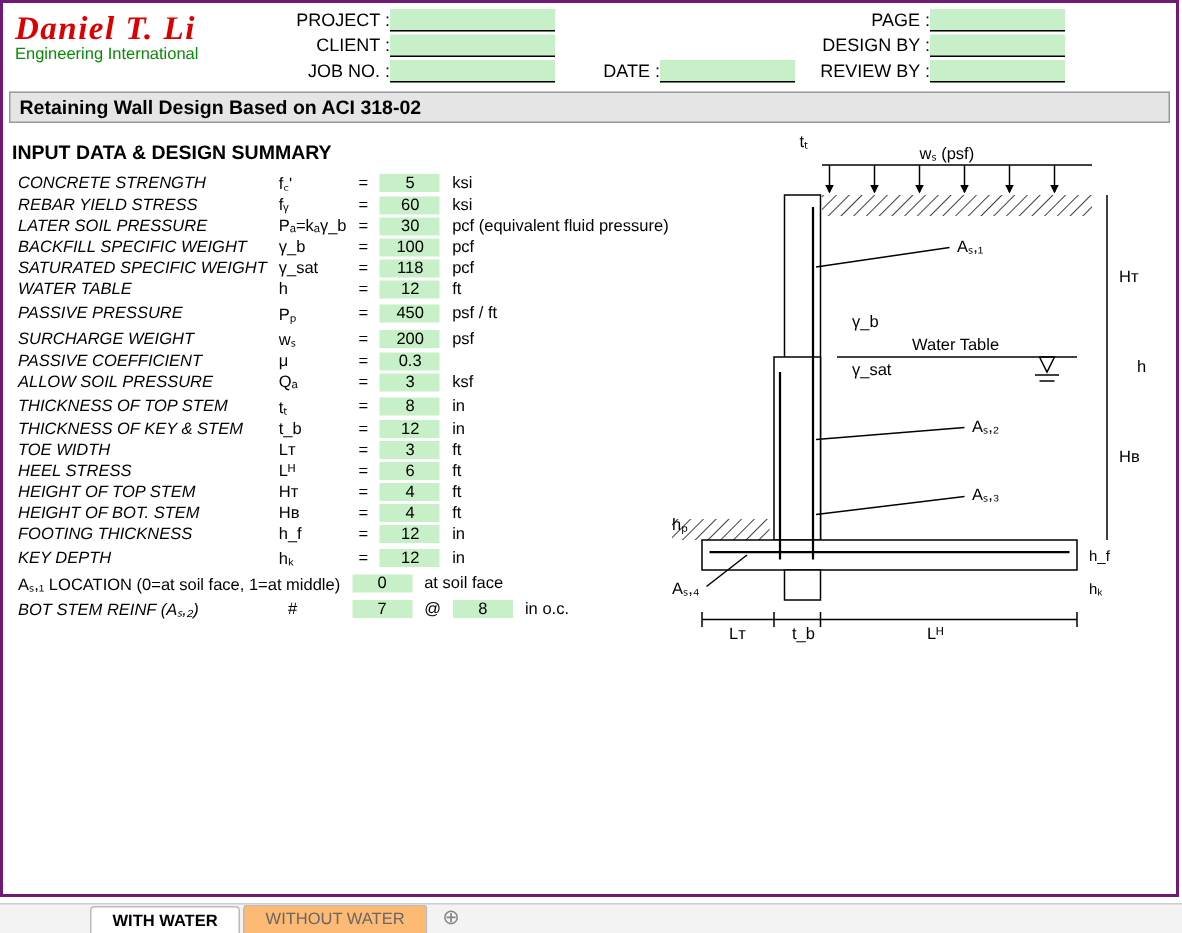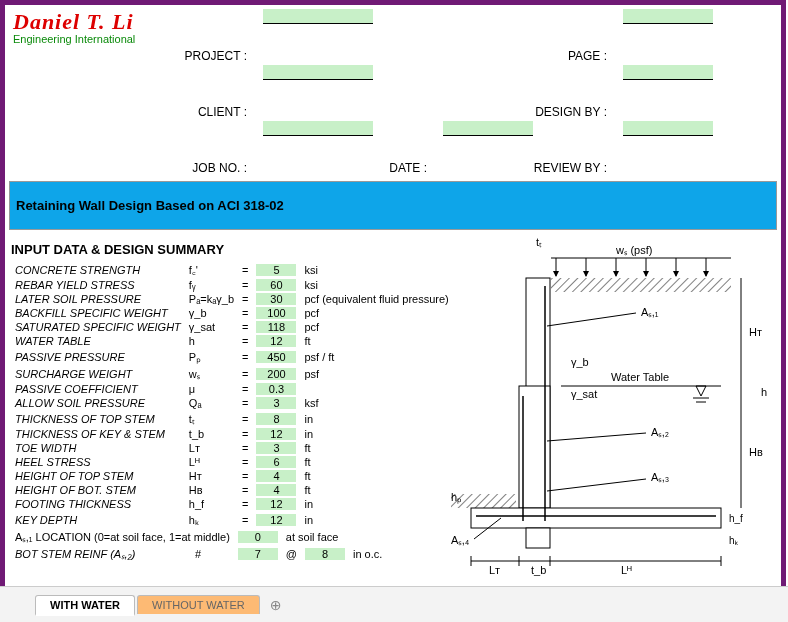--- a/index.html
+++ b/index.html
@@ -1,36 +1,36 @@
 <!DOCTYPE html>
 <html><head>
 <meta charset="utf-8">
 <style>
 * { margin:0; padding:0; box-sizing:border-box; }
 body { font-family:Arial,sans-serif; font-size:11px; color:#000; background:#fff; width:788px; height:622px; overflow:hidden; position:relative; }
-.sheet { border:5px solid #701a75; width:786px; height:598px; background:#fff; position:relative; overflow:hidden; }
+.sheet { border:2px solid #701a75; width:786px; height:598px; background:#fff; position:relative; overflow:hidden; }
 .hdr { display:flex; align-items:flex-start; padding:4px 8px 2px 8px; background:#fff; }
 .logo { width:170px; }
 .logo-name { font-family:"Times New Roman",serif; font-style:italic; font-weight:bold; font-size:22px; color:#d00; letter-spacing:1px; }
 .logo-sub { font-family:Arial,sans-serif; font-size:11px; color:#0a8a0a; margin-top:-2px; }
 .fields { flex:1; display:grid; grid-template-columns:80px 110px 70px 90px 90px 90px; row-gap:2px; font-size:12px; }
-.fld-l { text-align:right; padding-right:16px;margin-top:40px; }
+.fld-l { text-align:right; padding-right:0; }
 .fld-b { border-bottom:1px solid #000; background:#c8f0c8; height:15px; }
-.title-bar { background:#0ea5e9; font-weight:bold; font-size:13px; padding:16px 6px; margin:4px 4px; border:1px solid #999; }
+.title-bar { background:#e5e5e5; font-weight:bold; font-size:13px; padding:2px 6px; margin:4px 4px; border:1px solid #999; }
 .body { display:flex; padding:2px 6px; }
 .left { width:430px; }
 .sect { font-weight:bold; font-size:13px; margin:6px 0 4px 0; }
 table.inp { border-collapse:collapse; font-size:11px; }
 table.inp td { padding:1px 4px; vertical-align:middle; white-space:nowrap; }
 .v { background:#c8f0c8; text-align:center; min-width:40px; display:inline-block; padding:0 4px; }
 .eq { text-align:center; width:18px; }
 .sym { width:60px; }
 .lbl { width:180px;font-style:italic; }
 .diagram { width:340px; height:360px; }
-.tabs { position:absolute; bottom:0; left:0; right:0; height:36px; background:#f3f3f3; border-top:1px solid #ccc; display:flex; align-items:center; padding-left:35px; font-size:11px; }
+.tabs { position:absolute; bottom:0; left:0; right:0; height:20px; background:#f3f3f3; border-top:1px solid #ccc; display:flex; align-items:flex-start; padding-left:60px; font-size:11px; }
 .tab { padding:3px 14px; border:1px solid #bbb; border-bottom:none; background:#fff; margin-right:2px; border-radius:3px 3px 0 0; cursor:pointer; }
 .tab.active { font-weight:bold; background:#fff; border-bottom:2px solid #fff; position:relative; top:1px; }
 .tab.inactive { background:#fdba74; color:#666; }
 .tab.add { border:none; background:transparent; color:#888; font-size:14px; padding:0 8px; }
 svg text { font-family:Arial,sans-serif; }
 </style>
 </head>
 <body>
 
 <div class="sheet">

